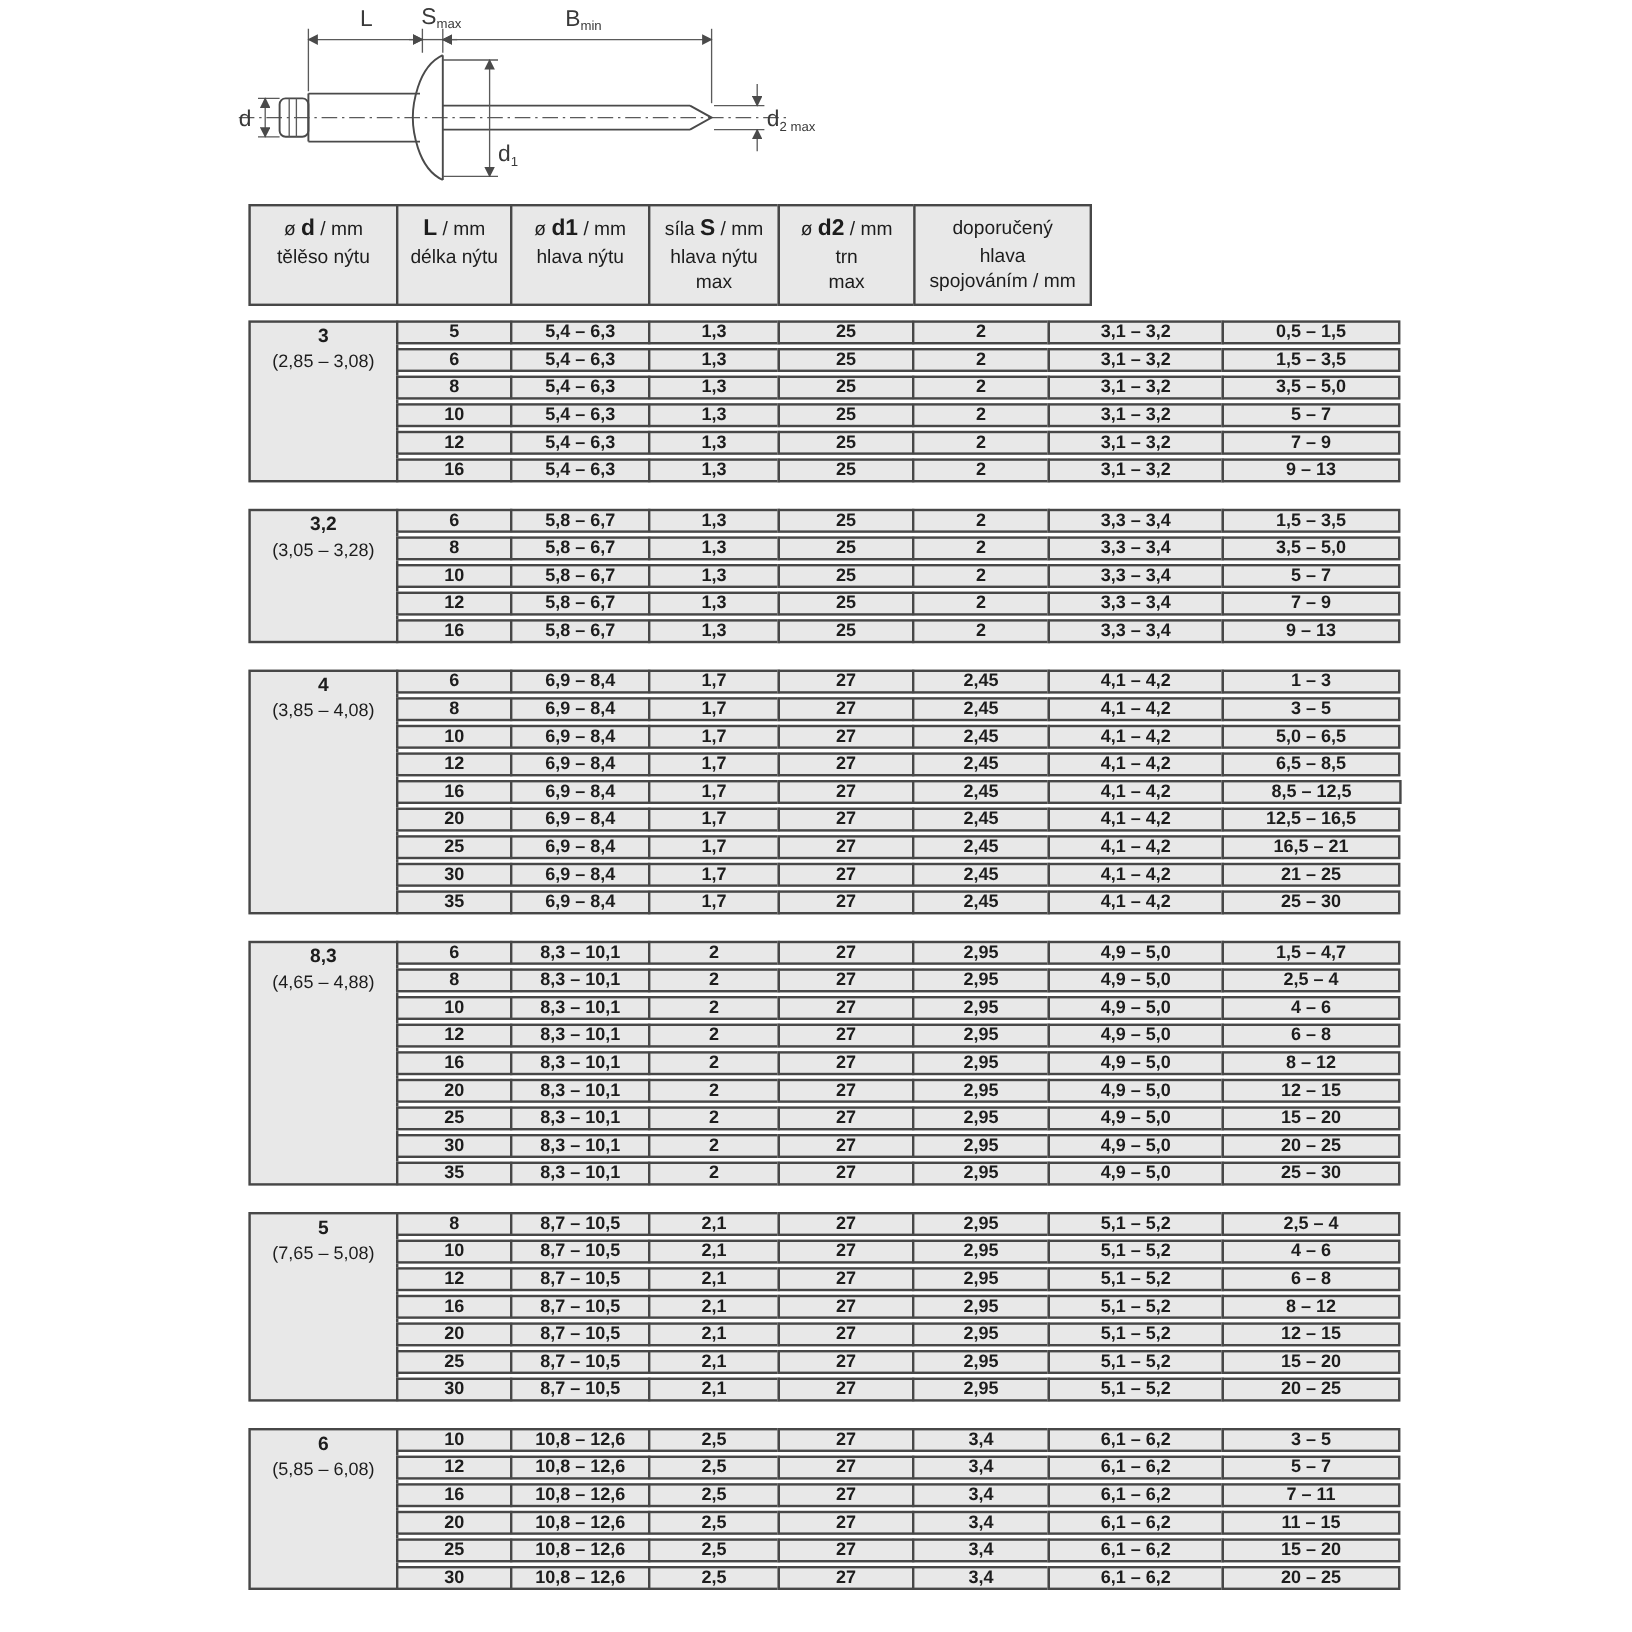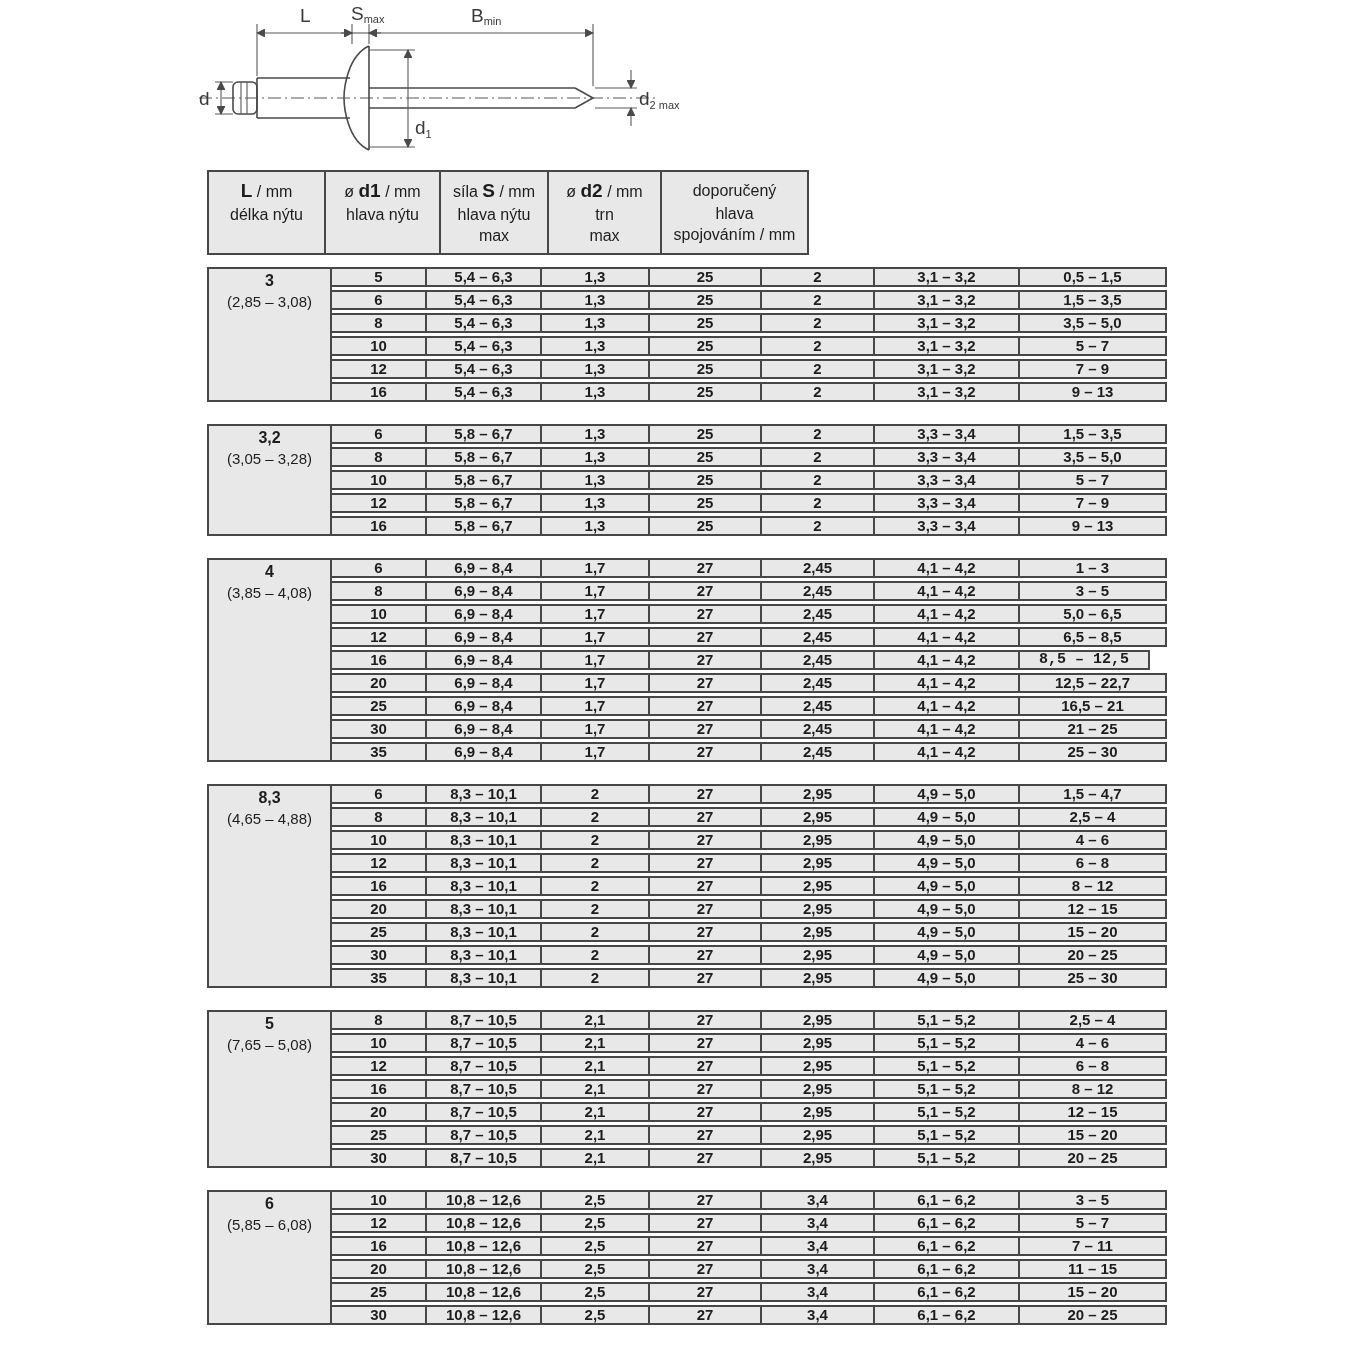--- a/index.html
+++ b/index.html
@@ -91,21 +91,25 @@
 
     <path class="dthin" d="M410 88 H452 M410 108 H452"></path>
     <path class="dthin" d="M446 70 V88" marker-end="url(#arr)"></path>
     <path class="dthin" d="M446 126 V108" marker-end="url(#arr)"></path>
     <text x="454" y="105"><tspan>d</tspan><tspan class="sub" dy="4">2 max</tspan></text>
   </svg>
 
 
   <div class="spec-table">
     <div class="thead" id="thead">
-        <div class="hcell" style="width: 119px;">
+        <div class="hcell" style="width: 125px;">
+          <div class="hline1"><span>ø </span><span class="hsym">d</span><span> / mm</span></div>
+          <div class="hsub">tělěso nýtu</div>
+        </div>
+        <div class="hcell" style="width: 97px;">
           <div class="hline1"><span class="hsym">L</span><span> / mm</span></div>
           <div class="hsub">délka nýtu</div>
         </div>
         <div class="hcell" style="width: 117px;">
           <div class="hline1"><span>ø </span><span class="hsym">d1</span><span> / mm</span></div>
           <div class="hsub">hlava nýtu</div>
         </div>
         <div class="hcell" style="width: 110px;">
           <div class="hline1"><span>síla </span><span class="hsym">S</span><span> / mm</span></div>
           <div class="hsub">hlava nýtu</div>
@@ -280,30 +284,30 @@
               <div class="gcell" style="width: 147px;">4,1 – 4,2</div>
               <div class="gcell" style="width: 149px;">6,5 – 8,5</div>
             </div>
             <div class="grow">
               <div class="gcell" style="width: 97px;">16</div>
               <div class="gcell" style="width: 117px;">6,9 – 8,4</div>
               <div class="gcell" style="width: 110px;">1,7</div>
               <div class="gcell" style="width: 114px;">27</div>
               <div class="gcell" style="width: 115px;">2,45</div>
               <div class="gcell" style="width: 147px;">4,1 – 4,2</div>
-              <div class="gcell" style="width: 132px; font-family: Liberation Mono, monospace;">8,5 – 12,5</div>
+              <div class="gcell" style="width: 150px;">8,5 – 12,5</div>
             </div>
             <div class="grow">
               <div class="gcell" style="width: 97px;">20</div>
               <div class="gcell" style="width: 117px;">6,9 – 8,4</div>
               <div class="gcell" style="width: 110px;">1,7</div>
               <div class="gcell" style="width: 114px;">27</div>
               <div class="gcell" style="width: 115px;">2,45</div>
               <div class="gcell" style="width: 147px;">4,1 – 4,2</div>
-              <div class="gcell" style="width: 149px;">12,5 – 22,7</div>
+              <div class="gcell" style="width: 149px;">12,5 – 16,5</div>
             </div>
             <div class="grow">
               <div class="gcell" style="width: 97px;">25</div>
               <div class="gcell" style="width: 117px;">6,9 – 8,4</div>
               <div class="gcell" style="width: 110px;">1,7</div>
               <div class="gcell" style="width: 114px;">27</div>
               <div class="gcell" style="width: 115px;">2,45</div>
               <div class="gcell" style="width: 147px;">4,1 – 4,2</div>
               <div class="gcell" style="width: 149px;">16,5 – 21</div>
             </div>

